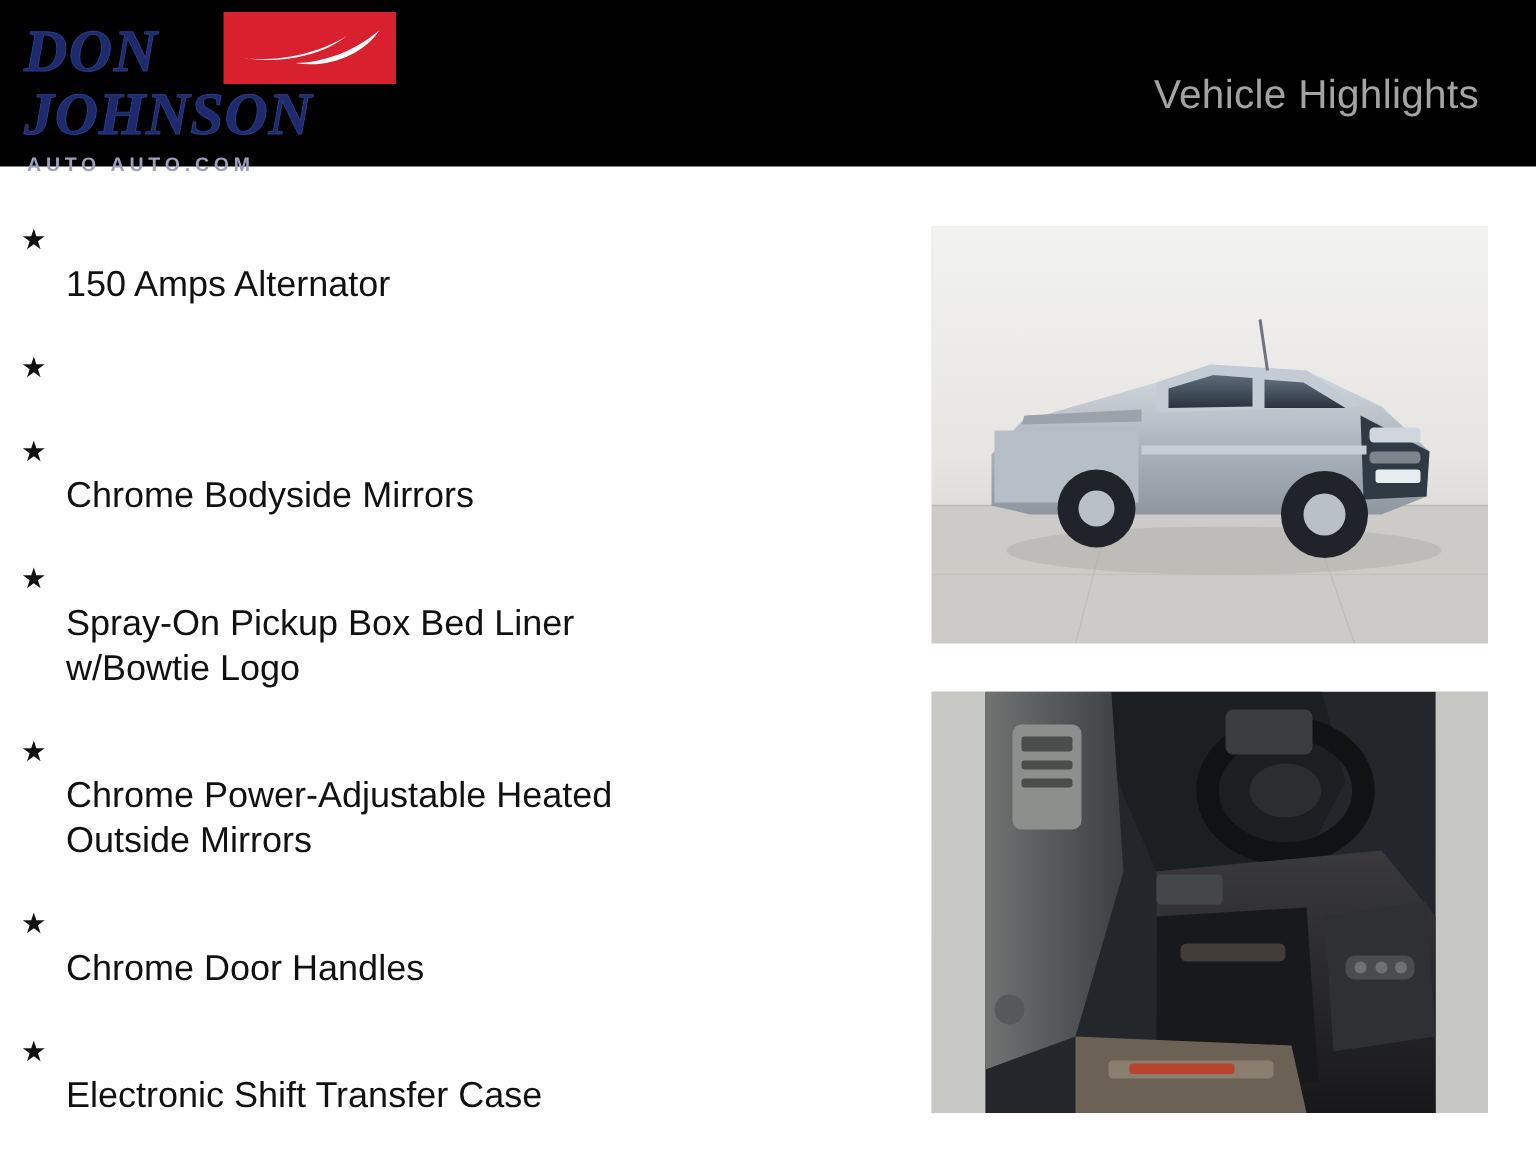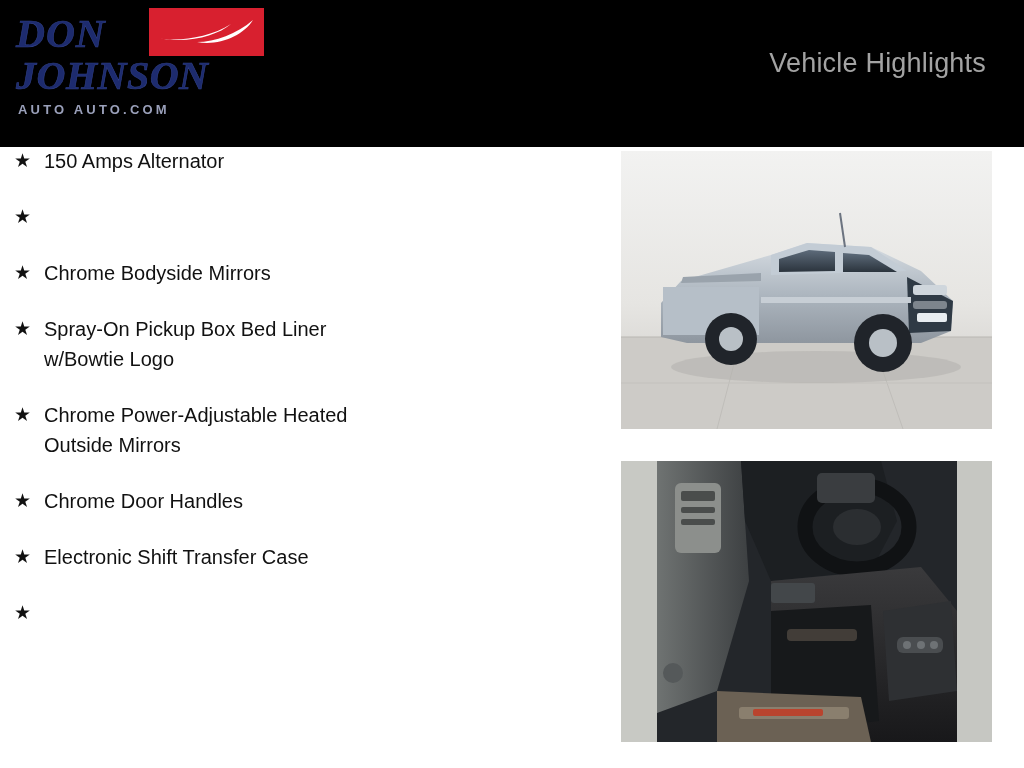--- a/index.html
+++ b/index.html
@@ -15,21 +15,21 @@
     width: 1024px;
     height: 768px;
     background: #ffffff;
   }
 
   
   .header {
     position: absolute;
     top: 0; left: 0;
     width: 1024px;
-    height: 147px;
+    height: 111px;
     background: #000000;
   }
   .logo-block {
     position: absolute;
     top: 6px;
     left: 16px;
     width: 248px;
     height: 118px;
   }
   .logo-red {
@@ -107,24 +107,25 @@
   }
   .bullet {
     width: 30px;
     flex: 0 0 30px;
     font-size: 19px;
     line-height: 30px;
     color: #111111;
     text-align: left;
   }
   .feature-text {
-    font-size: 20px;
+    font-size: 24px;
     line-height: 30px;
     color: #111111;
     white-space: pre-line;
+    margin-top: 29px;
   }
 
   
   .photo {
     position: absolute;
     overflow: hidden;
     background: #dddddd;
   }
   .photo-top {
     top: 151px;

